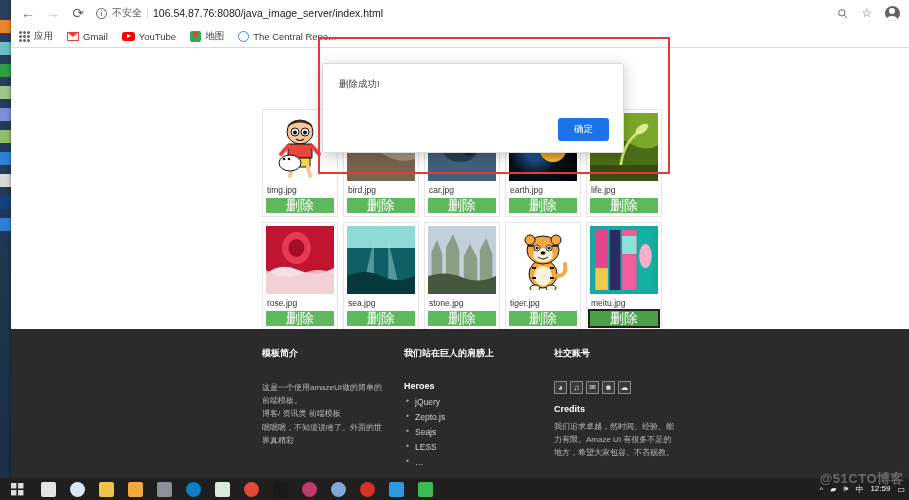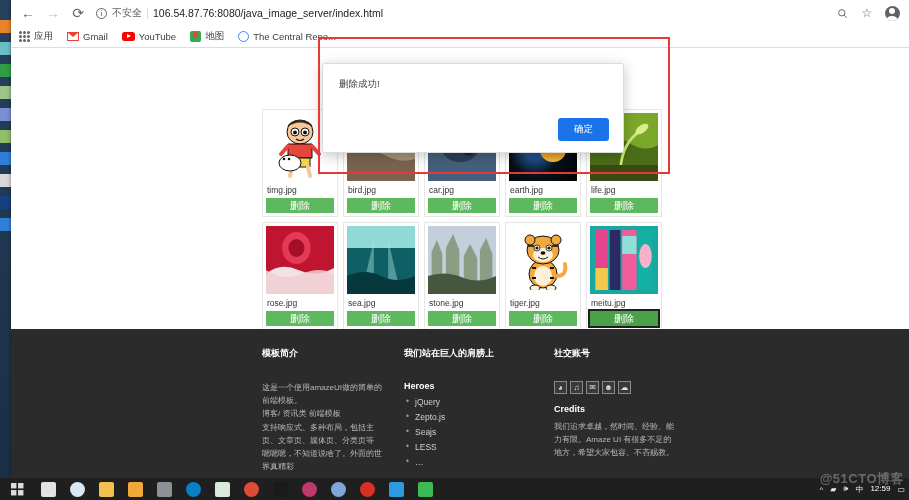--- a/index.html
+++ b/index.html
@@ -145,21 +145,21 @@
     display: flex; flex-wrap: wrap; gap: 5px; margin-top: 48px;
   }
   .card {
     width: 76px; background: #fff; border: 1px solid #e6e6e6;
     padding: 3px; display: flex; flex-direction: column;
   }
   .thumb { width: 100%; height: 68px; background: #eee; position: relative; overflow:hidden; }
   .cap { font-size: 8.5px; color: #333; padding: 4px 1px 3px 1px; white-space: nowrap; }
   .delbtn {
     background: #5eb95e; color: #fff; border: 0; height: 15px;
-    font-size: 10px; line-height: 15px; text-align: center; width: 100%;
+    font-size: 14px; line-height: 15px; text-align: center; width: 100%;
     font-family: "Liberation Sans", sans-serif; cursor: pointer;
   }
   .delbtn.focused { outline: 2px solid #202020; background: #4aa14a; }
 
   
   .img-timg  { background: #fff; }
   .img-bird  { background: linear-gradient(180deg,#8fb9d8 0%,#a8967e 45%,#6b5a46 100%); }
   .img-car   { background: linear-gradient(150deg,#bcc9d4 0%,#6e8398 40%,#2b3c50 100%); }
   .img-earth { background: radial-gradient(circle at 38% 55%, #1e4f8a 0 16%, #081018 45%, #000 100%); }
   .img-life  { background: linear-gradient(160deg,#9fc63a 0%,#5f8a1b 45%,#2d3d10 100%); }
@@ -477,21 +477,20 @@
       </div>
     </div>
 
     <div class="footer">
       <div class="footer-inner">
 
         <div class="fcol">
           <div class="fh">模板简介</div>
           <div class="fp">这是一个使用amazeUI做的简单的前端模板。</div>
           <div class="fp">博客/ 资讯类 前端模板</div>
-          <div class="fp">支持响应式、多种布局，包括主页、文章页、媒体页、分类页等</div>
           <div class="fp">嗯嗯嗯，不知道说啥了。外面的世界真精彩</div>
         </div>
 
         <div class="fcol wide">
           <div class="fh">我们站在巨人的肩膀上</div>
           <div class="fh2">Heroes</div>
           <ul class="flist">
             <li>jQuery</li>
             <li>Zepto.js</li>
             <li>Seajs</li>

